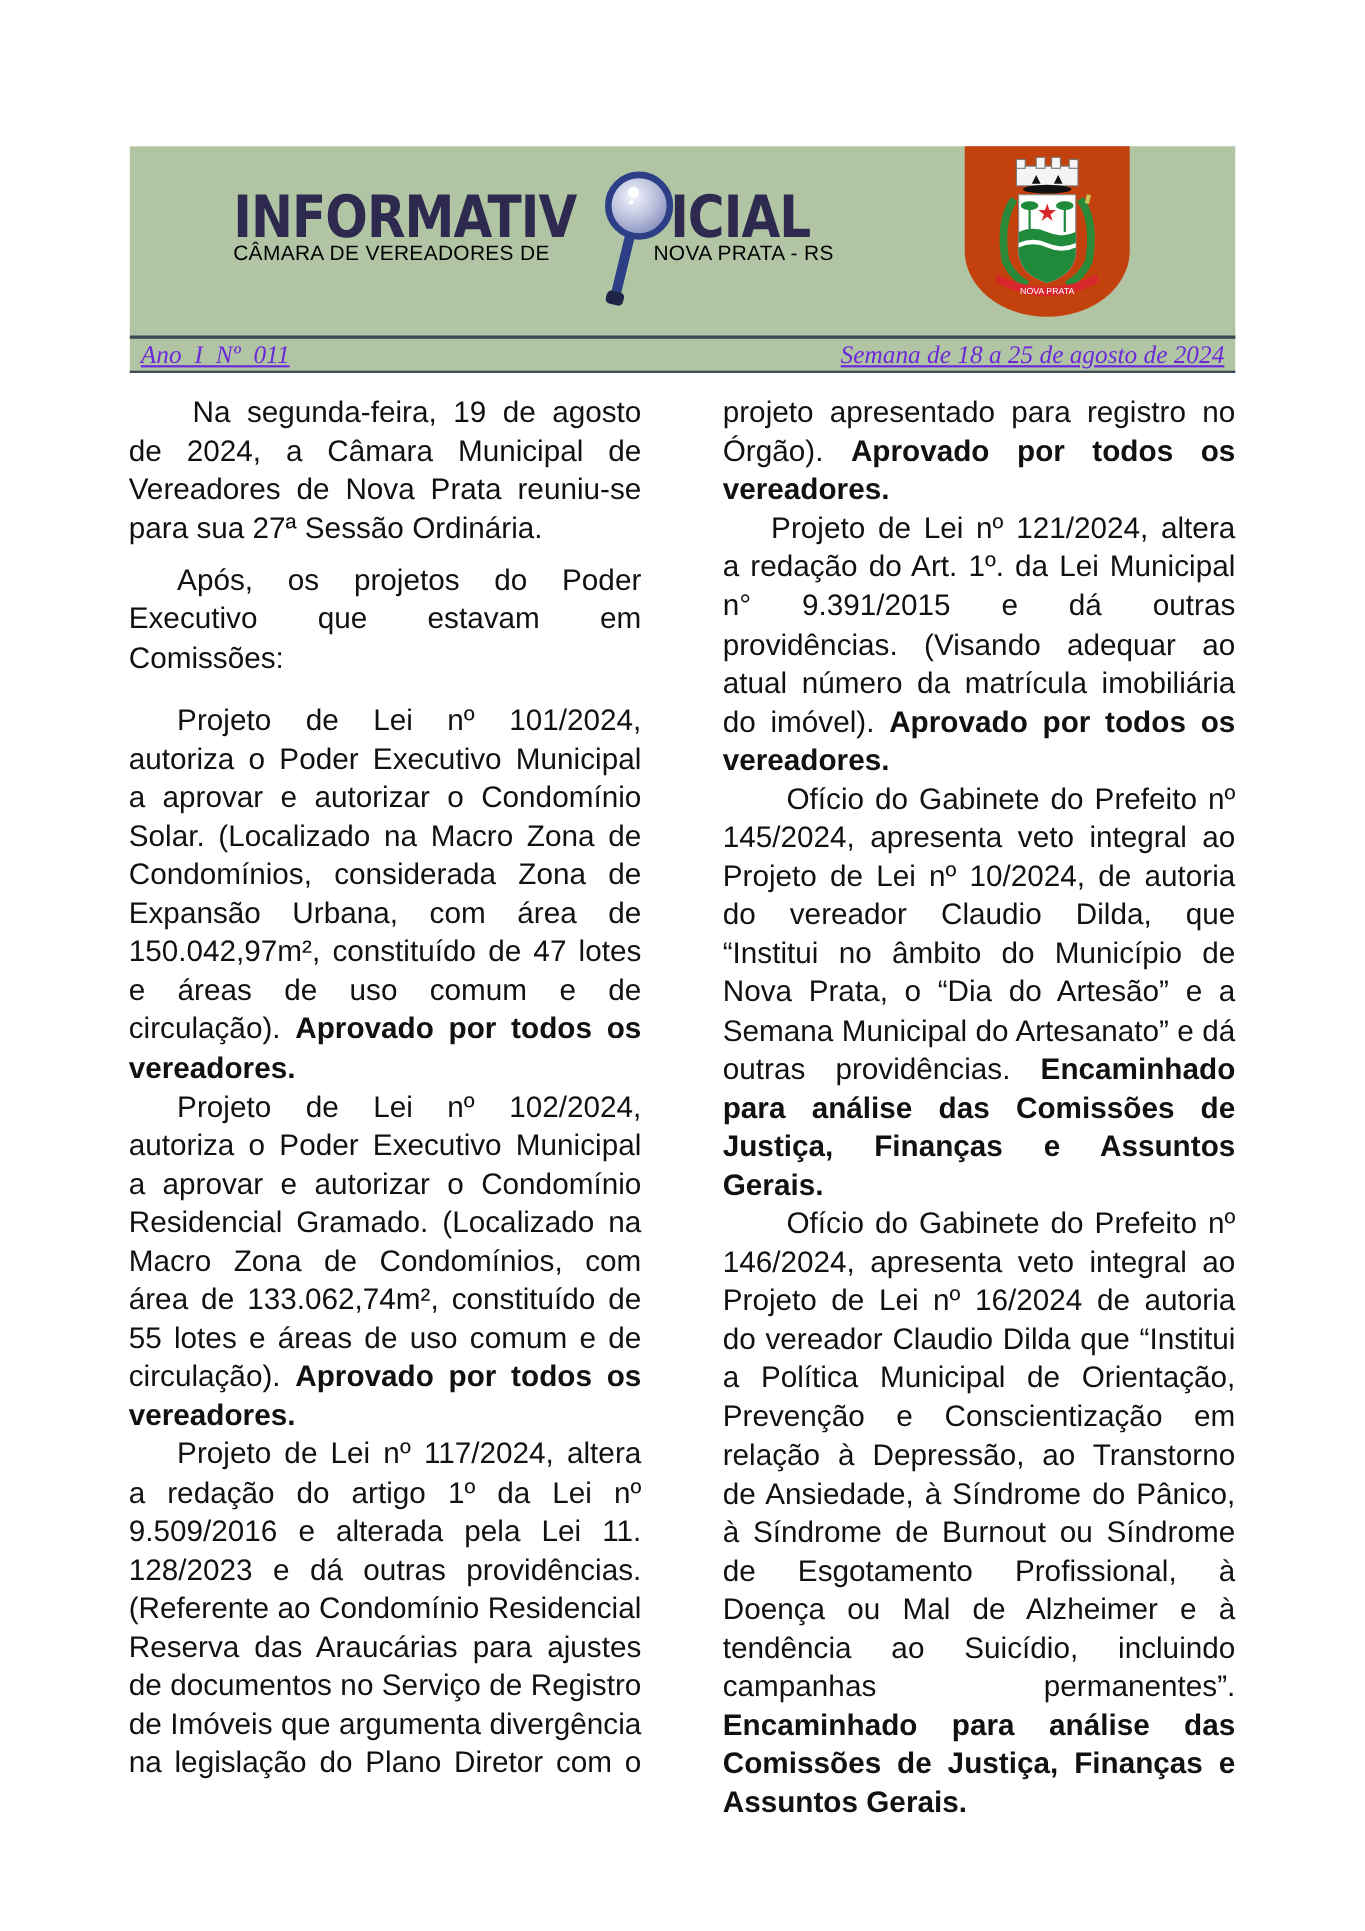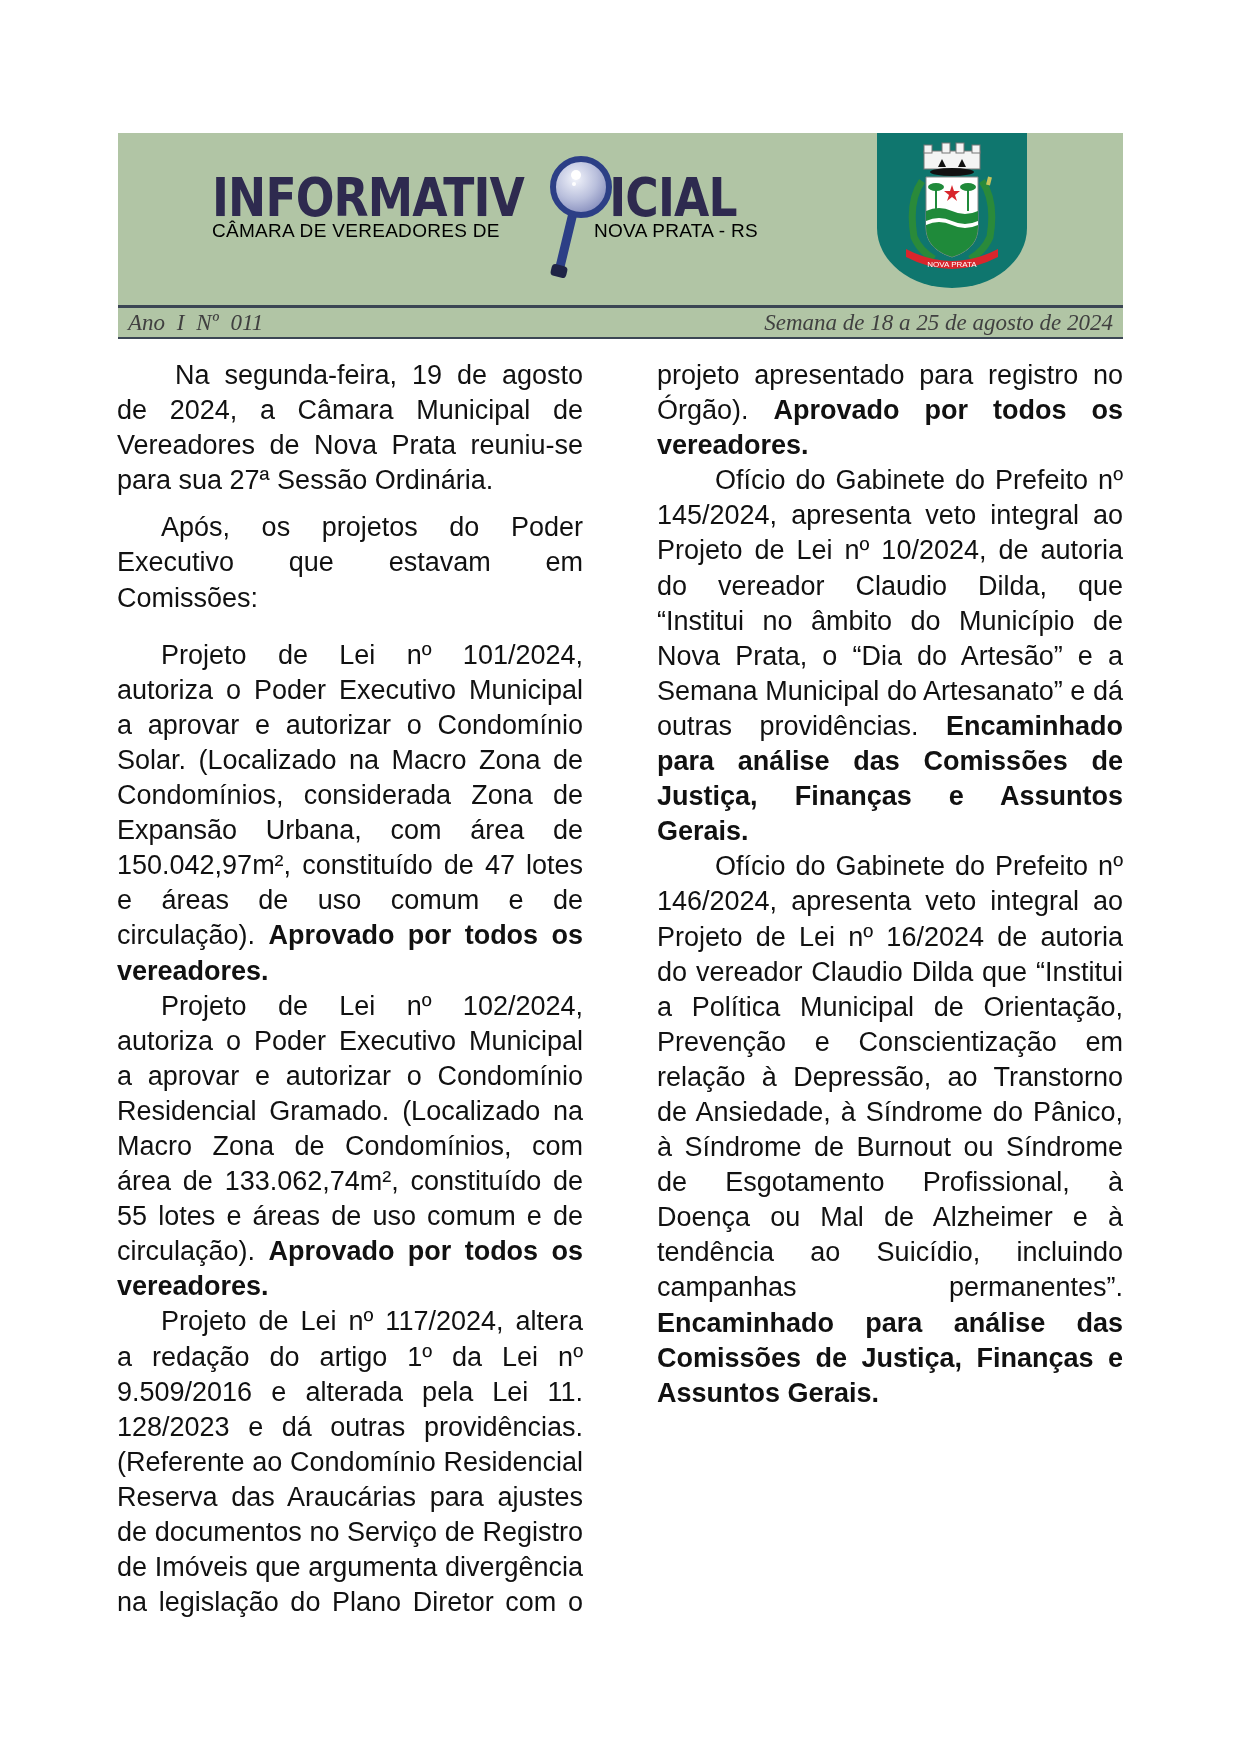--- a/index.html
+++ b/index.html
@@ -6,27 +6,27 @@
   body { width:1241px; height:1755px; position:relative; overflow:hidden; font-family:"Liberation Sans", sans-serif; color:#111; }
 
   .header { position:absolute; left:118px; top:133px; width:1005px; height:206px; background:#b1c5a5; }
   .masthead-title { position:absolute; left:94px; top:38px; font-family:"DejaVu Sans", sans-serif; font-weight:bold; font-size:53px; letter-spacing:-1px; color:#2e2a4f; line-height:1; white-space:nowrap; transform:scaleX(0.86); transform-origin:left top; }
   .masthead-title .gap { display:inline-block; width:64px; }
   .masthead-sub { position:absolute; top:88px; font-family:Liberation Sans, sans-serif; font-size:19px; color:#000000; letter-spacing:0.3px; white-space:nowrap; line-height:1; }
   .sub-left { left:94px; }
   .sub-right { left:476px; }
   .magnifier { position:absolute; left:425px; top:20px; width:70px; height:130px; }
 
-  .crest-panel { position:absolute; left:759px; top:0; width:150px; height:155px; background:#0f766e; border-radius:0 0 75px 75px / 0 0 60px 60px; }
+  .crest-panel { position:absolute; left:759px; top:0; width:150px; height:155px; background:#c2410c; border-radius:0 0 75px 75px / 0 0 60px 60px; }
   .crest { position:absolute; left:17px; top:8px; width:116px; height:140px; }
 
   .rule { position:absolute; left:0; width:1005px; height:3px; background:#3b4654; }
   .rule.top { top:172px; }
   .rule.bottom { top:204px; height:2px; }
-  .issue-left, .issue-right { position:absolute; top:178px; font-family:"Liberation Serif", serif; font-style:italic; font-size:23px; color:#404040; line-height:24px; white-space:nowrap; }
+  .issue-left, .issue-right { position:absolute; top:178px; font-family:"Liberation Serif", serif; font-style:italic; font-size:23px; color:#6d28d9; line-height:24px; white-space:nowrap;text-decoration:underline; }
   .issue-left { left:10px; word-spacing:6px; }
   .issue-right { right:10px; }
 
   .col { position:absolute; top:358px; width:466px; font-size:27px; line-height:35.1px; text-align:justify; }
   .col.left { left:117px; }
   .col.right { left:657px; }
   .col p { margin:0; }
   .indent { text-indent:44px; }
   .indent2 { text-indent:58px; }
   .gap-above { margin-top:12px !important; }
@@ -97,15 +97,16 @@
 <div class="col left">
   <p class="indent2">Na segunda-feira, 19 de agosto de 2024, a Câmara Municipal de Vereadores de Nova Prata reuniu-se para sua 27ª Sessão Ordinária.</p>
   <p class="indent gap-above">Após, os projetos do Poder Executivo que estavam em Comissões:</p>
   <p class="indent gap-above-lg"><span>Projeto de Lei nº 101/2024, autoriza o Poder Executivo Municipal a aprovar e autorizar o Condomínio Solar. (Localizado na Macro Zona de Condomínios, considerada Zona de Expansão Urbana, com área de 150.042,97m², constituído de 47 lotes e áreas de uso comum e de circulação).</span> <b>Aprovado por todos os vereadores.</b></p>
   <p class="indent"><span>Projeto de Lei nº 102/2024, autoriza o Poder Executivo Municipal a aprovar e autorizar o Condomínio Residencial Gramado. (Localizado na Macro Zona de Condomínios, com área de 133.062,74m², constituído de 55 lotes e áreas de uso comum e de circulação).</span> <b>Aprovado por todos os vereadores.</b></p>
   <p class="indent" style="text-align-last:justify;">Projeto de Lei nº 117/2024, altera a redação do artigo 1º da Lei nº 9.509/2016 e alterada pela Lei 11. 128/2023 e dá outras providências. (Referente ao Condomínio Residencial Reserva das Araucárias para ajustes de documentos no Serviço de Registro de Imóveis que argumenta divergência na legislação do Plano Diretor com o</p>
 </div>
 
 <div class="col right">
   <p><span>projeto apresentado para registro no Órgão).</span> <b>Aprovado por todos os vereadores.</b></p>
+  <p class="indent"><span>Projeto de Lei nº 121/2024, altera a redação do Art. 1º. da Lei Municipal n° 9.391/2015 e dá outras providências. (Visando adequar ao atual número da matrícula imobiliária do imóvel).</span> <b>Aprovado por todos os vereadores.</b></p>
   <p class="indent2"><span>Ofício do Gabinete do Prefeito nº 145/2024, apresenta veto integral ao Projeto de Lei nº 10/2024, de autoria do vereador Claudio Dilda, que “Institui no âmbito do Município de Nova Prata, o “Dia do Artesão” e a Semana Municipal do Artesanato” e dá outras providências.</span> <b>Encaminhado para análise das Comissões de Justiça, Finanças e Assuntos Gerais.</b></p>
   <p class="indent2"><span>Ofício do Gabinete do Prefeito nº 146/2024, apresenta veto integral ao Projeto de Lei nº 16/2024 de autoria do vereador Claudio Dilda que “Institui a Política Municipal de Orientação, Prevenção e Conscientização em relação à Depressão, ao Transtorno de Ansiedade, à Síndrome do Pânico, à Síndrome de Burnout ou Síndrome de Esgotamento Profissional, à Doença ou Mal de Alzheimer e à tendência ao Suicídio, incluindo campanhas permanentes”.</span> <b>Encaminhado para análise das Comissões de Justiça, Finanças e Assuntos Gerais.</b></p>
 </div>
 
 </body></html>

